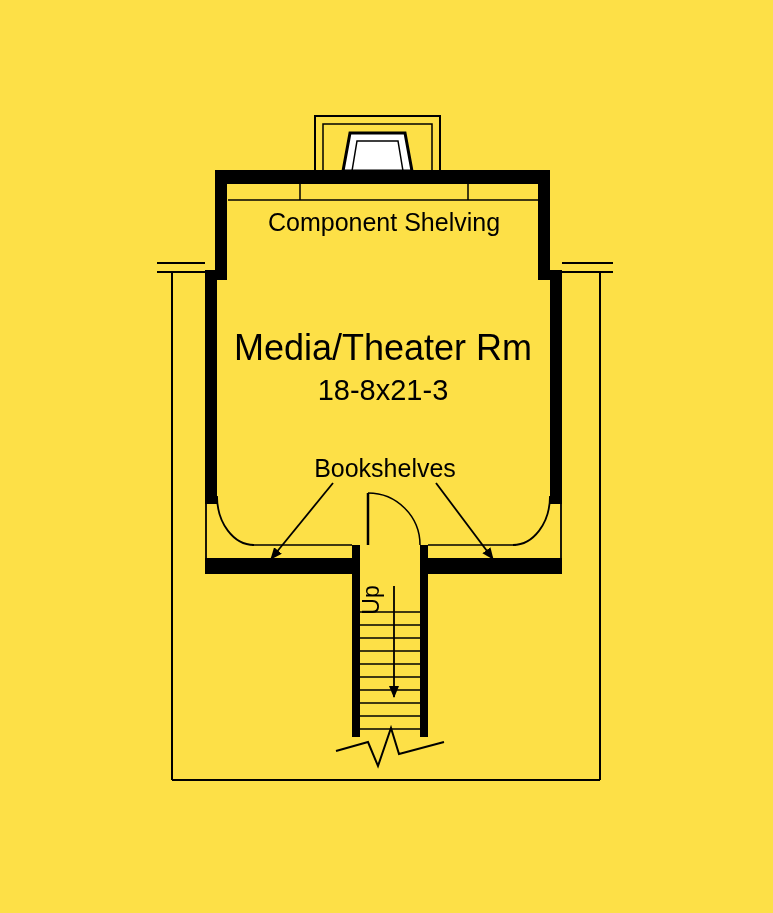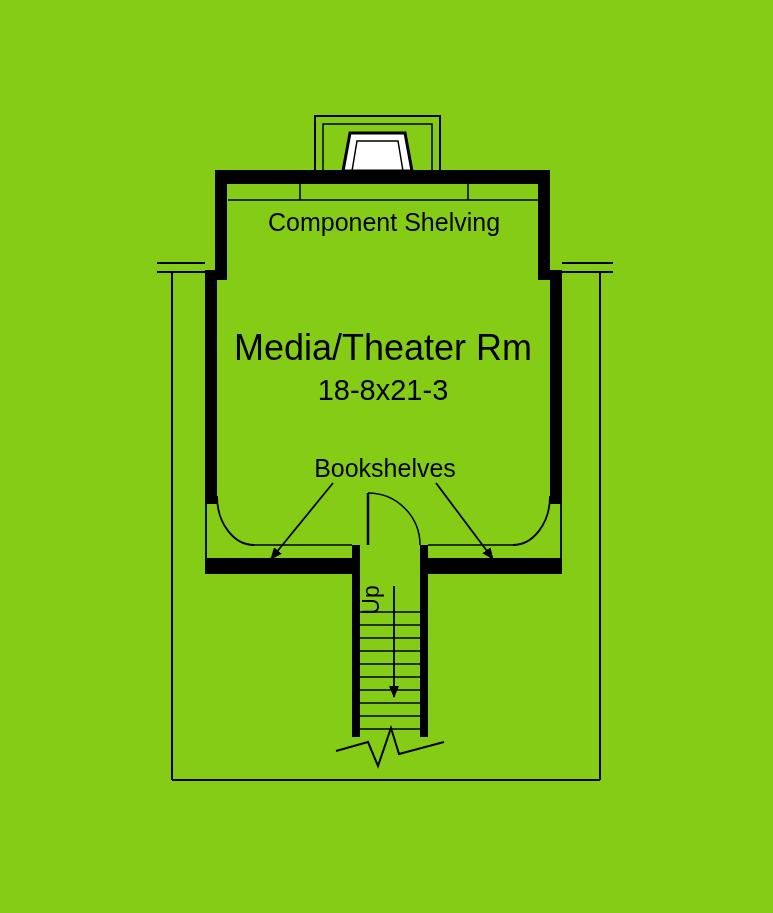--- a/index.html
+++ b/index.html
@@ -4,21 +4,21 @@
 <style>
   html, body {
     margin: 0;
     padding: 0;
     background: #ffffff;
   }
   .canvas {
     position: relative;
     width: 773px;
     height: 913px;
-    background: #84cc16;
+    background: #fde047;
     overflow: hidden;
   }
   svg {
     display: block;
   }
   .ink {
     stroke: #000000;
     fill: none;
   }
   .solid {

